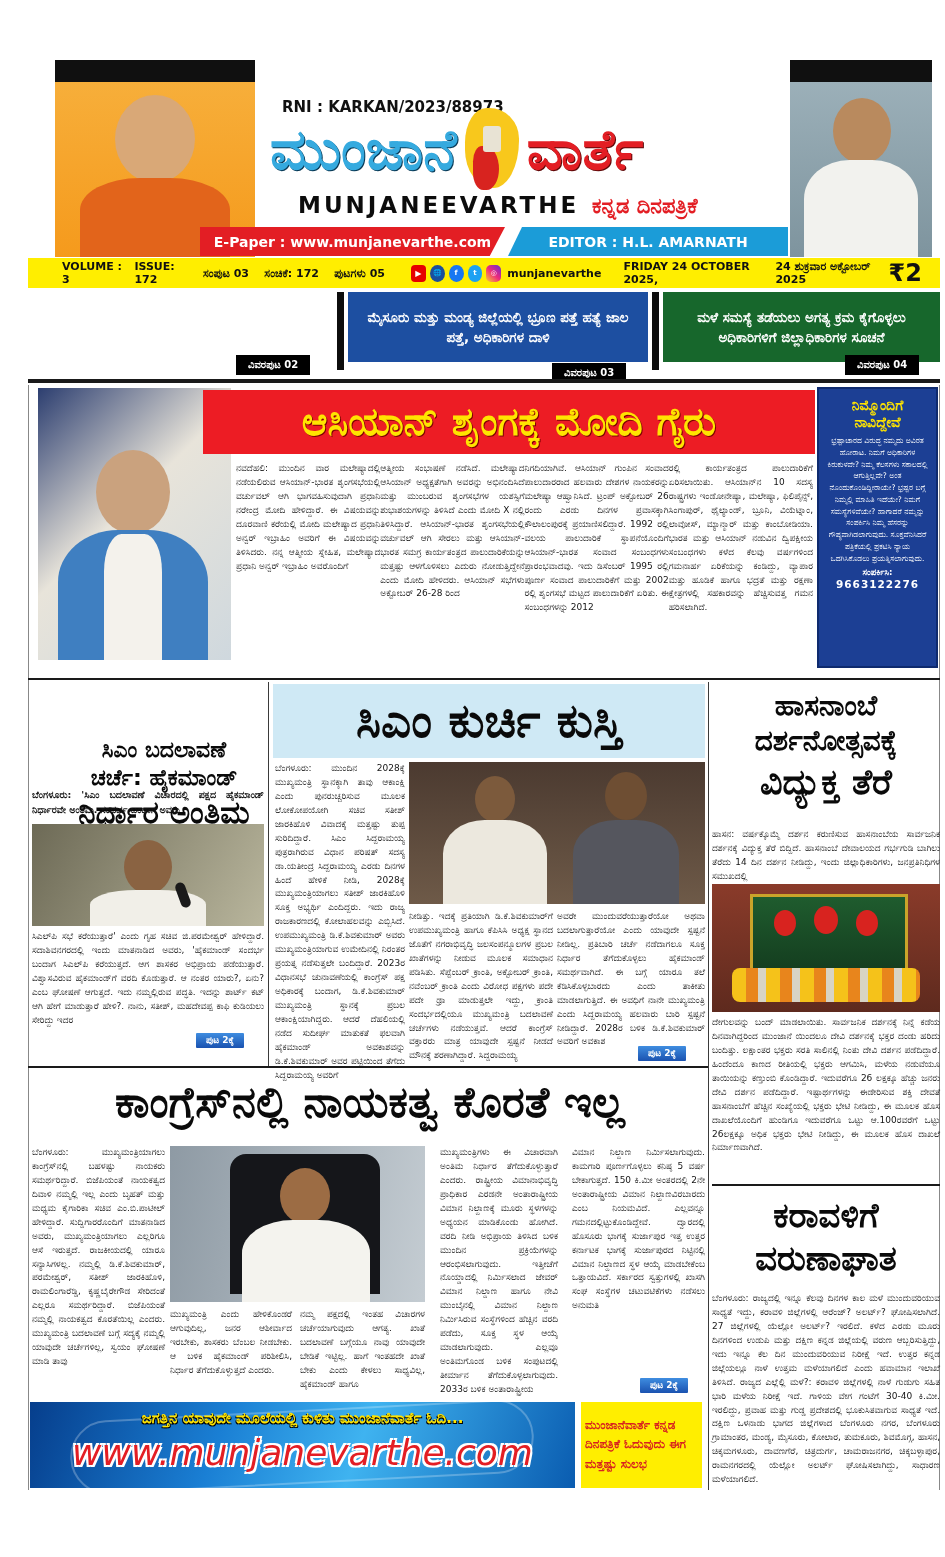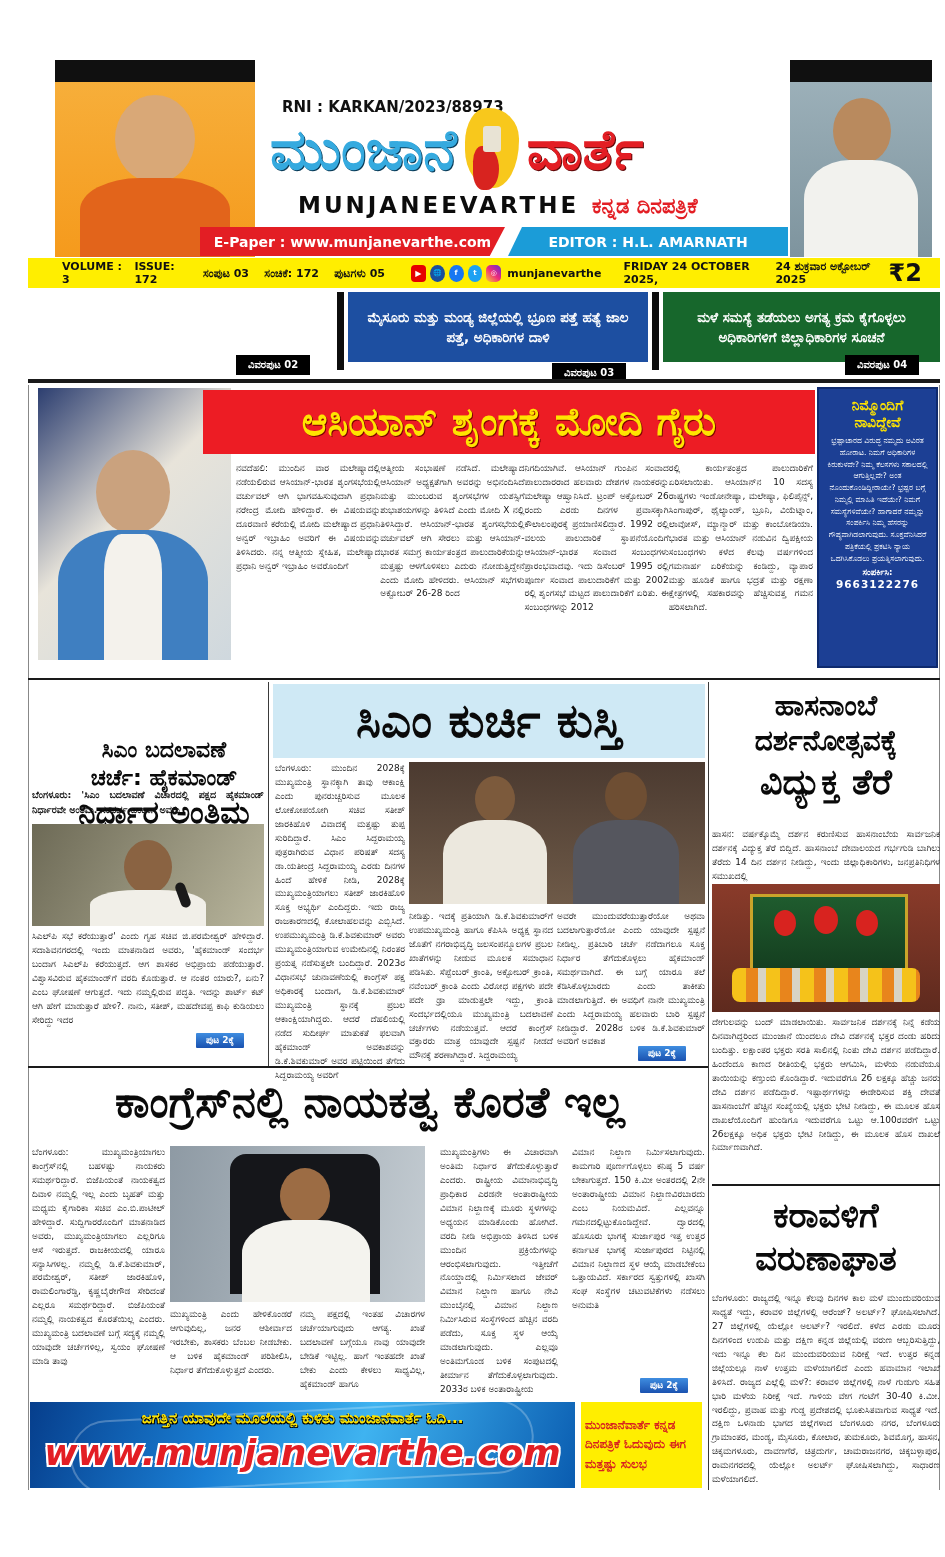--- a/index.html
+++ b/index.html
@@ -203,19 +203,19 @@
   </div>
   <div class="abs kn-body" style="left:170px;top:1308px;width:122px;height:92px;">ಮುಖ್ಯಮಂತ್ರಿ ಎಂದು ಹೇಳಿಕೊಂಡರೆ ಆಗುವುದಿಲ್ಲ, ಜನರ ಆಶೀರ್ವಾದ ಇರಬೇಕು, ಶಾಸಕರು ಬೆಂಬಲ ನೀಡಬೇಕು. ಆ ಬಳಿಕ ಹೈಕಮಾಂಡ್ ಪರಿಶೀಲಿಸಿ, ನಿರ್ಧಾರ ತೆಗೆದುಕೊಳ್ಳುತ್ತದೆ ಎಂದರು.</div>
   <div class="abs kn-body" style="left:300px;top:1308px;width:125px;height:92px;">ನಮ್ಮ ಪಕ್ಷದಲ್ಲಿ ಇಂತಹ ವಿಚಾರಗಳ ಚರ್ಚೆಯಾಗುವುದು ಆಗತ್ಯ. ಖಾತೆ ಬದಲಾವಣೆ ಬಗ್ಗೆಯೂ ನಾವು ಯಾವುದೇ ಬೇಡಿಕೆ ಇಟ್ಟಿಲ್ಲ. ಹಾಗೆ ಇಂತಹದೇ ಖಾತೆ ಬೇಕು ಎಂದು ಕೇಳಲು ಸಾಧ್ಯವಿಲ್ಲ, ಹೈಕಮಾಂಡ್ ಹಾಗೂ</div>
   <div class="abs kn-body" style="left:440px;top:1146px;width:118px;height:254px;">ಮುಖ್ಯಮಂತ್ರಿಗಳು ಈ ವಿಚಾರವಾಗಿ ಅಂತಿಮ ನಿರ್ಧಾರ ತೆಗೆದುಕೊಳ್ಳುತ್ತಾರೆ ಎಂದರು. ರಾಷ್ಟ್ರೀಯ ವಿಮಾನಾಭಿವೃದ್ಧಿ ಪ್ರಾಧಿಕಾರ ಎರಡನೇ ಅಂತಾರಾಷ್ಟ್ರೀಯ ವಿಮಾನ ನಿಲ್ದಾಣಕ್ಕೆ ಮೂರು ಸ್ಥಳಗಳನ್ನು ಅಧ್ಯಯನ ಮಾಡಿಕೊಂಡು ಹೋಗಿದೆ. ವರದಿ ನೀಡಿ ಅಭಿಪ್ರಾಯ ತಿಳಿಸಿದ ಬಳಿಕ ಮುಂದಿನ ಪ್ರಕ್ರಿಯೆಗಳನ್ನು ಆರಂಭಿಸಲಾಗುವುದು. ಇತ್ತೀಚೆಗೆ ನೊಯ್ಡಾದಲ್ಲಿ ನಿರ್ಮಿಸಲಾದ ಜೇವರ್ ವಿಮಾನ ನಿಲ್ದಾಣ ಹಾಗೂ ನೇವಿ ಮುಂಬೈನಲ್ಲಿ ವಿಮಾನ ನಿಲ್ದಾಣ ನಿರ್ಮಿಸಿರುವ ಸಂಸ್ಥೆಗಳಿಂದ ಹೆಚ್ಚಿನ ವರದಿ ಪಡೆದು, ಸೂಕ್ತ ಸ್ಥಳ ಆಯ್ಕೆ ಮಾಡಲಾಗುವುದು. ಎಲ್ಲವೂ ಅಂತಿಮಗೊಂಡ ಬಳಿಕ ಸಂಪುಟದಲ್ಲಿ ತೀರ್ಮಾನ ತೆಗೆದುಕೊಳ್ಳಲಾಗುವುದು. 2033ರ ಬಳಿಕ ಅಂತಾರಾಷ್ಟ್ರೀಯ</div>
   <div class="abs kn-body" style="left:572px;top:1146px;width:133px;height:228px;">ವಿಮಾನ ನಿಲ್ದಾಣ ನಿರ್ಮಿಸಲಾಗುವುದು. ಕಾಮಗಾರಿ ಪೂರ್ಣಗೊಳ್ಳಲು ಕನಿಷ್ಠ 5 ವರ್ಷ ಬೇಕಾಗುತ್ತದೆ. 150 ಕಿ.ಮೀ ಅಂತರದಲ್ಲಿ 2ನೇ ಅಂತಾರಾಷ್ಟ್ರೀಯ ವಿಮಾನ ನಿಲ್ದಾಣವಿರಬಾರದು ಎಂಬ ನಿಯಮವಿದೆ. ಎಲ್ಲವನ್ನೂ ಗಮನದಲ್ಲಿಟ್ಟುಕೊಂಡಿದ್ದೇವೆ. ದ್ವಾರದಲ್ಲಿ ಹೊಸೂರು ಭಾಗಕ್ಕೆ ಸುರ್ಜಾಪುರ ಇತ್ತ ಉತ್ತರ ಕರ್ನಾಟಕ ಭಾಗಕ್ಕೆ ಸುರ್ಜಾಪುರದ ನಿಟ್ಟಿನಲ್ಲಿ ವಿಮಾನ ನಿಲ್ದಾಣದ ಸ್ಥಳ ಆಯ್ಕೆ ಮಾಡಬೇಕೆಂಬ ಒತ್ತಾಯವಿದೆ. ಸರ್ಕಾರದ ಸ್ವತ್ತುಗಳಲ್ಲಿ ಖಾಸಗಿ ಸಂಘ ಸಂಸ್ಥೆಗಳ ಚಟುವಟಿಕೆಗಳು ನಡೆಸಲು ಅನುಮತಿ</div>
   <div class="tag2" style="left:640px;top:1378px;">ಪುಟ 2ಕ್ಕೆ</div>
 
   <div class="abs" style="left:30px;top:1402px;width:545px;height:86px;background:linear-gradient(110deg,#063e8c 0%,#1a7fd4 35%,#3fb3f0 60%,#0a5cb0 100%);overflow:hidden;">
     <div style="position:absolute;left:40px;top:8px;width:460px;height:70px;border:2px solid rgba(255,255,255,.25);border-radius:40px;transform:rotate(-3deg);"></div>
     <div style="position:absolute;left:0;top:7px;width:100%;text-align:center;color:#ffe400;font-size:15px;font-weight:bold;text-shadow:1px 1px 0 #000,-1px 1px 0 #000;">ಜಗತ್ತಿನ ಯಾವುದೇ ಮೂಲೆಯಲ್ಲಿ ಕುಳಿತು ಮುಂಜಾನೆವಾರ್ತೆ ಓದಿ...</div>
-    <div style="position:absolute;left:0;top:30px;width:100%;text-align:center;color:#e31e24;font-size:36px;font-weight:bold;font-style:italic;text-shadow:2px 2px 0 #fff,-2px -2px 0 #fff,2px -2px 0 #fff,-2px 2px 0 #fff;">www.munjanevarthe.com</div>
+    <div style="position:absolute;left:0;top:30px;width:100%;text-align:center;color:#e31e24;font-size:36px;font-weight:normal;font-style:italic;text-shadow:2px 2px 0 #fff,-2px -2px 0 #fff,2px -2px 0 #fff,-2px 2px 0 #fff;">www.munjanevarthe.com</div>
   </div>
   <div class="abs" style="left:581px;top:1402px;width:121px;height:86px;background:#ffee00;display:flex;align-items:center;justify-content:center;padding:4px;box-sizing:border-box;">
     <span style="color:#d8231f;font-size:12px;font-weight:bold;line-height:1.6;">ಮುಂಜಾನೆವಾರ್ತೆ ಕನ್ನಡ ದಿನಪತ್ರಿಕೆ ಓದುವುದು ಈಗ ಮತ್ತಷ್ಟು ಸುಲಭ</span>
   </div>
 
 </div>
 
 </body></html>

